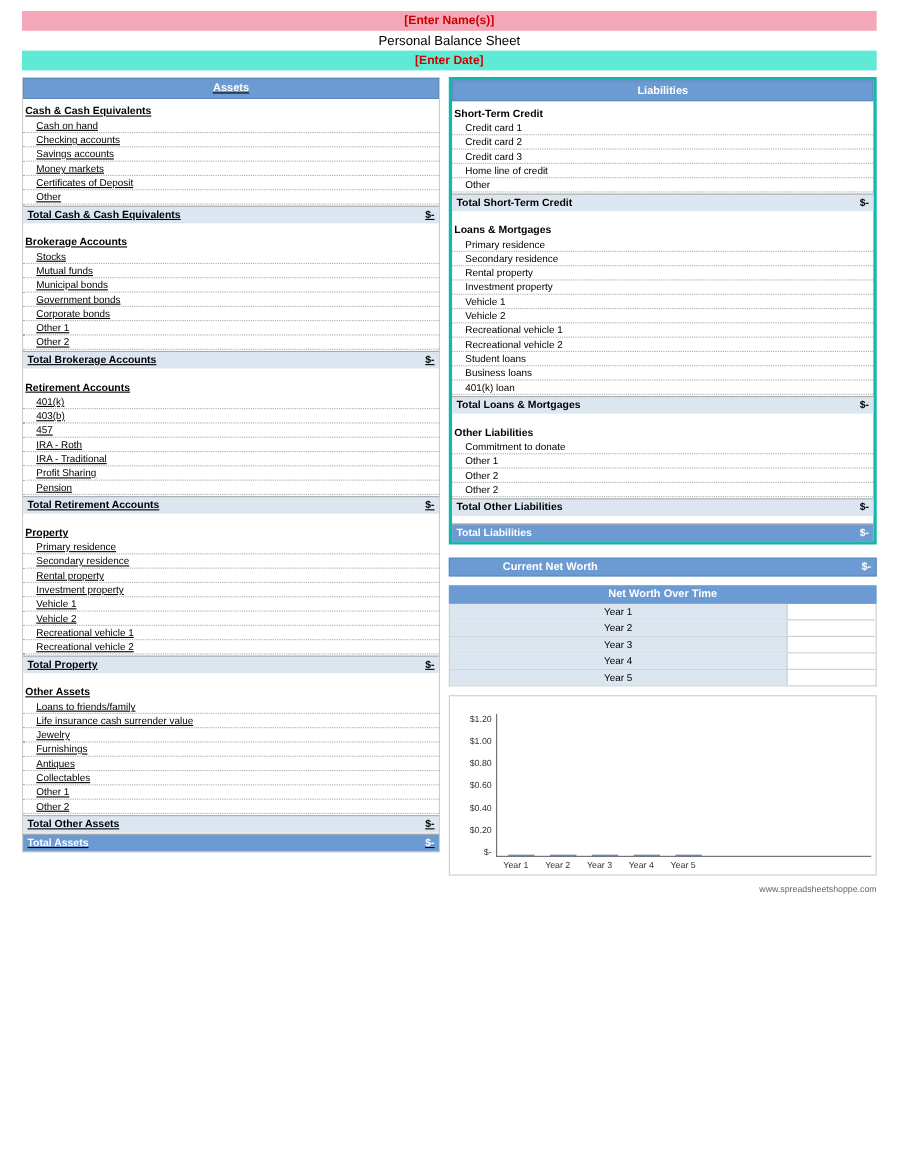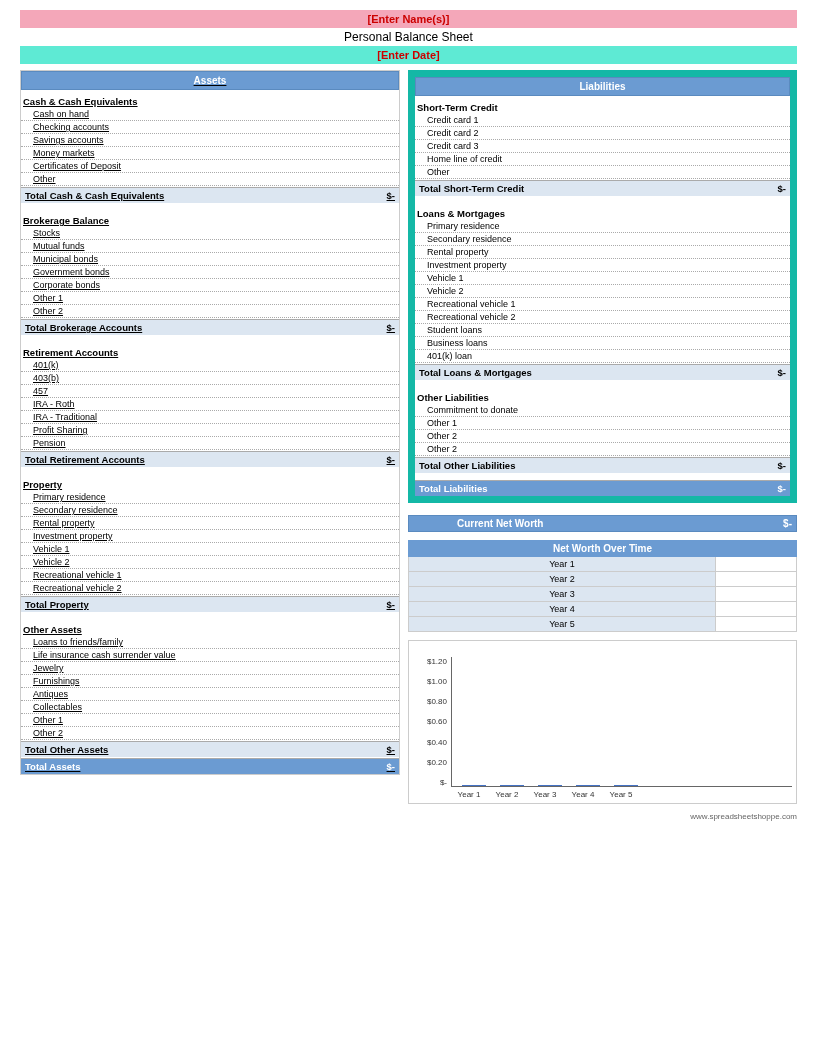--- a/index.html
+++ b/index.html
@@ -147,21 +147,21 @@
     }
 
     .footer-text {
       text-align: right;
       font-size: 8px;
       color: #666;
       margin-top: 8px;
     }
 
     .right-section-box {
-      border: 7px solid #14b8a6;
+      border: 3px solid #14b8a6;
       margin-bottom: 12px;
     }
 
     .left-section-box {
       border: 1px solid #ccc;
       margin-bottom: 2px;
     }
   </style>
 </head>
 <body>
@@ -203,21 +203,21 @@
           <span>Other</span>
           <span></span>
         </div>
       <div class="total-row blue-bg">
         <span>Total Cash &amp; Cash Equivalents</span>
         <span>$-</span>
       </div>
 
       <div class="spacer"></div>
 
-      <div class="category-header">Brokerage Balance</div>
+      <div class="category-header">Brokerage Accounts</div>
       <div class="line-item">
           <span>Stocks</span>
           <span></span>
         </div>
       <div class="line-item">
           <span>Mutual funds</span>
           <span></span>
         </div>
       <div class="line-item">
           <span>Municipal bonds</span>

